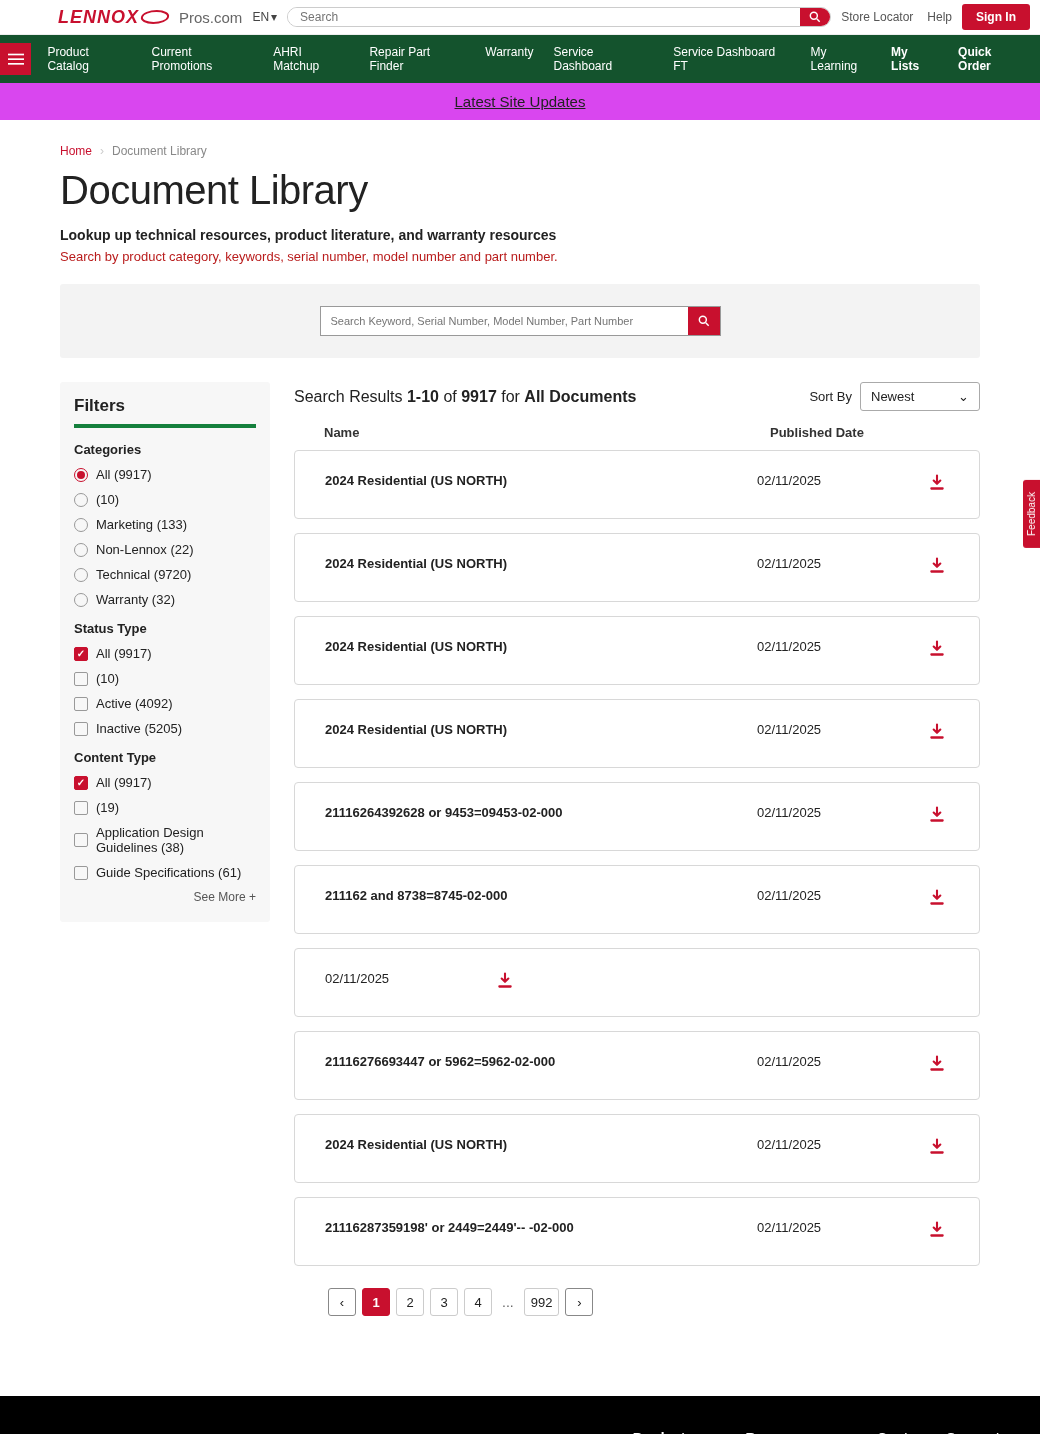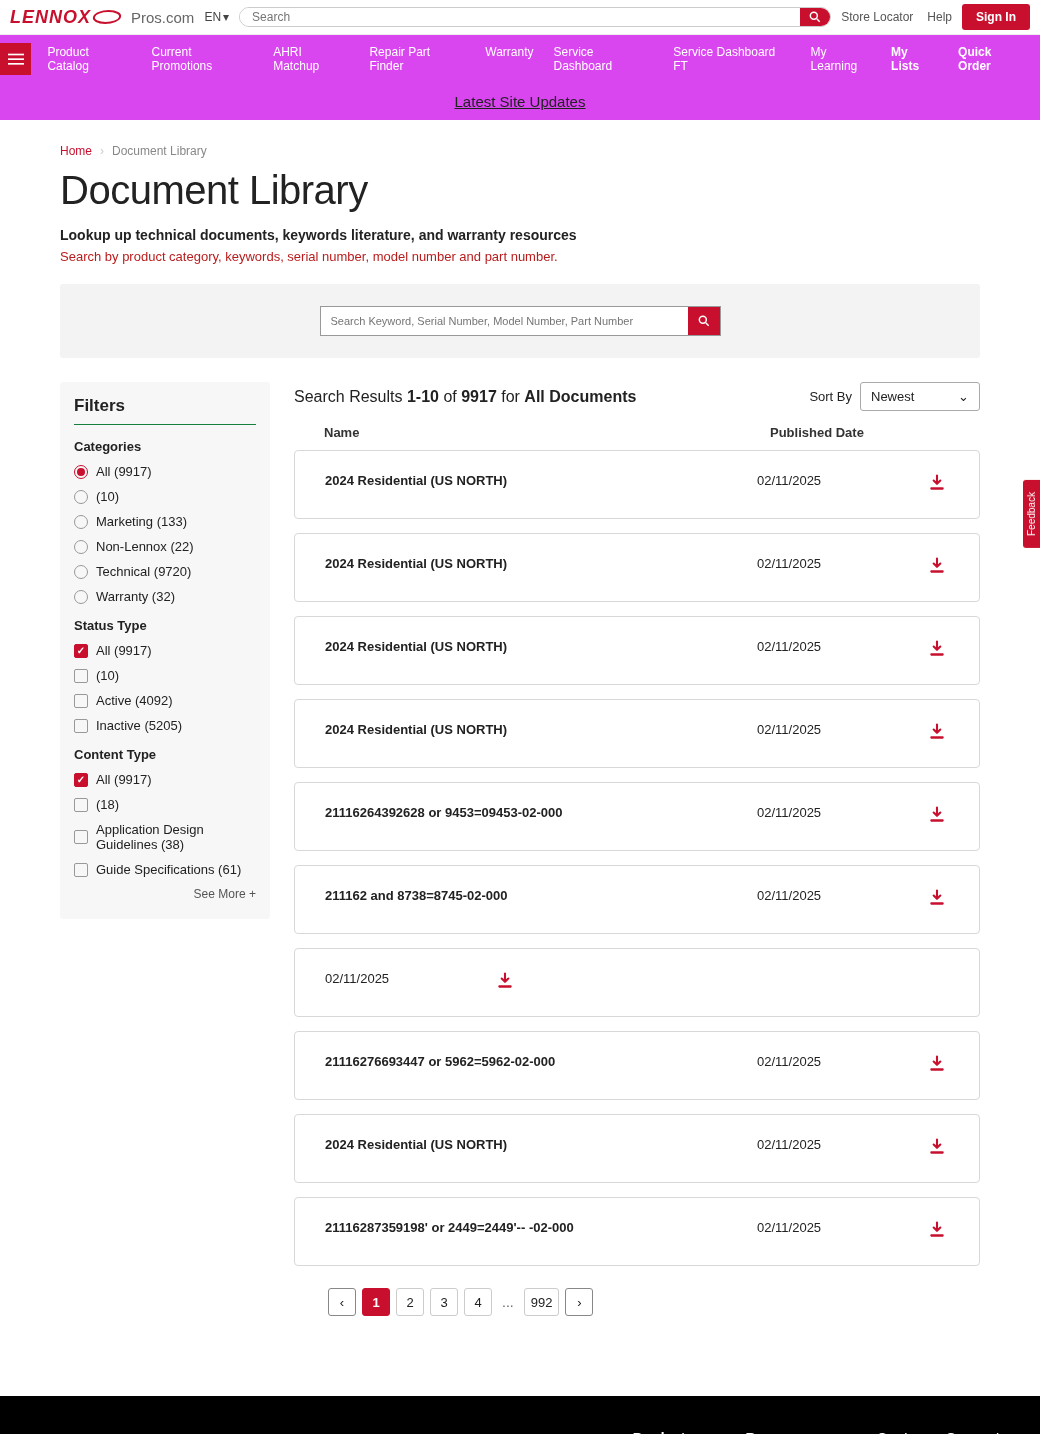--- a/index.html
+++ b/index.html
@@ -1,31 +1,31 @@
 <!DOCTYPE html>
 <html><head>
 <meta charset="utf-8">
 <style>
 * { box-sizing: border-box; margin: 0; padding: 0; }
 body { font-family: Arial, Helvetica, sans-serif; font-size: 14px; color: #222; background: #fff; }
 
 .topbar { display: flex; align-items: center; padding: 4px 10px; gap: 10px; border-bottom: 1px solid #eee; }
-.logo-brand { display:flex; align-items:center; gap:4px; }
+.logo-brand { display:flex; align-items:center; gap:4px;margin-left:48px; }
 .logo-text { font-style: italic; font-weight: bold; color: #c8102e; font-size: 18px; letter-spacing:1px; }
 .logo-oval { display:inline-block; width:28px; height:14px; border:2px solid #c8102e; border-radius:50%; transform:skewX(-15deg); margin-left:-2px;}
 .pros { color:#666; font-size:15px; margin-left:6px;}
 .lang-sel { font-size:12px; color:#444; display:flex; align-items:center; gap:2px; cursor:pointer;}
 .search-wrap { flex:1; display:flex; border:1px solid #ccc; border-radius:16px; overflow:hidden; height:20px; }
 .search-input { flex:1; border:none; padding:0 12px; font-size:12px; outline:none; }
 .search-btn { width:30px; background:#c8102e; border:none; color:#fff; cursor:pointer; display:flex; align-items:center; justify-content:center; }
 .top-links { display:flex; gap:14px; font-size:12px; color:#555; }
 .top-links span { cursor:pointer;}
 .signin-btn { background:#c8102e; color:#fff; border:none; padding:6px 14px; border-radius:3px; font-size:12px; cursor:pointer; font-weight:bold;}
 
-.navbar { background:#d946ef; color:#fff; display:flex; align-items:center; font-size:12px; }
+.navbar { background:#14532d; color:#fff; display:flex; align-items:center; font-size:12px; }
 .hamburger { width:32px; height:32px; background:#c8102e; display:flex; align-items:center; justify-content:center; cursor:pointer; }
 .hamburger svg { fill:#fff;}
 .nav-links { display:flex; gap:20px; padding:0 16px; }
 .nav-links span { padding:10px 0; cursor:pointer; }
 .nav-right { margin-left:auto; display:flex; gap:20px; padding-right:14px; font-weight:bold;}
 .nav-right span { padding:10px 0; cursor:pointer;}
 
 .banner { background:#d946ef; text-align:center; padding:10px 0; font-size:15px; text-decoration:underline; cursor:pointer; }
 
 .container { max-width: 960px; margin: 0 auto; padding: 0 20px; }
@@ -36,21 +36,21 @@
 .subtitle { font-weight:bold; font-size:14px; margin-bottom:6px;}
 .desc { font-size:13px; color:#b91c1c; margin-bottom:20px;}
 
 .search-doc-bar { background:#f3f3f3; padding:22px 0; display:flex; justify-content:center; margin-bottom:24px; border-radius:3px;}
 .search-doc-inner { display:flex; width:401px; border:1px solid #999; background:#fff;}
 .search-doc-input { flex:1; border:none; padding:8px 10px; font-size:11px; outline:none;}
 .search-doc-btn { width:32px; background:#c8102e; border:none; color:#fff; cursor:pointer; display:flex; align-items:center; justify-content:center;}
 
 .content-row { display:flex; gap:24px; align-items:flex-start; }
 .sidebar { width:210px; background:#f7f7f7; padding:14px 14px 18px; border-radius:3px;}
-.sidebar h3 { font-size:17px; font-weight:bold; margin-bottom:12px; padding-bottom:8px; border-bottom:1px solid #15803d;}
+.sidebar h3 { font-size:17px; font-weight:bold; margin-bottom:12px; padding-bottom:8px; border-bottom:4px solid #15803d;}
 .filter-group-title { font-weight:bold; font-size:13px; margin:14px 0 10px; }
 .filter-item { display:flex; align-items:center; gap:8px; margin:10px 0; font-size:13px; cursor:pointer;}
 .radio { width:14px; height:14px; border:1.5px solid #999; border-radius:50%; display:inline-flex; align-items:center; justify-content:center; flex-shrink:0;}
 .radio.checked { border-color:#c8102e; }
 .radio.checked::after { content:""; width:8px; height:8px; background:#c8102e; border-radius:50%;}
 .checkbox { width:14px; height:14px; border:1.5px solid #999; border-radius:2px; display:inline-flex; align-items:center; justify-content:center; flex-shrink:0;}
 .checkbox.checked { background:#c8102e; border-color:#c8102e;}
 .checkbox.checked::after { content:"✓"; color:#fff; font-size:10px; font-weight:bold;}
 .see-more { text-align:right; font-size:12px; color:#555; margin-top:8px; cursor:pointer;}
 
@@ -142,21 +142,21 @@
 <div class="banner">Latest Site Updates</div>
 
 <div class="container">
   <div class="breadcrumb">
     <span class="home">Home</span>
     <span class="sep">›</span>
     <span>Document Library</span>
   </div>
 
   <h1 class="page-title">Document Library</h1>
-  <div class="subtitle">Lookup up technical documents, keywords literature, and warranty resources</div>
+  <div class="subtitle">Lookup up technical resources, product literature, and warranty resources</div>
   <div class="desc">Search by product category, keywords, serial number, model number and part number.</div>
 
   <div class="search-doc-bar">
     <div class="search-doc-inner">
       <input class="search-doc-input" placeholder="Search Keyword, Serial Number, Model Number, Part Number" style="">
       <button class="search-doc-btn">
         <svg class="icon" viewBox="0 0 24 24" fill="none" stroke="#fff" stroke-width="2.5">
             <circle cx="10" cy="10" r="6"></circle>
             <line x1="15" y1="15" x2="20" y2="20"></line>
           </svg>
@@ -215,21 +215,21 @@
           </div>
         </div>
       <div class="filter-group-title">Content Type</div>
       <div id="content-list">
           <div class="filter-item">
             <span class="checkbox checked"></span>
             <span>All (9917)</span>
           </div>
           <div class="filter-item">
             <span class="checkbox"></span>
-            <span> (18)</span>
+            <span> (19)</span>
           </div>
           <div class="filter-item">
             <span class="checkbox"></span>
             <span>Application Design Guidelines (38)</span>
           </div>
           <div class="filter-item">
             <span class="checkbox"></span>
             <span>Guide Specifications (61)</span>
           </div>
         </div>

